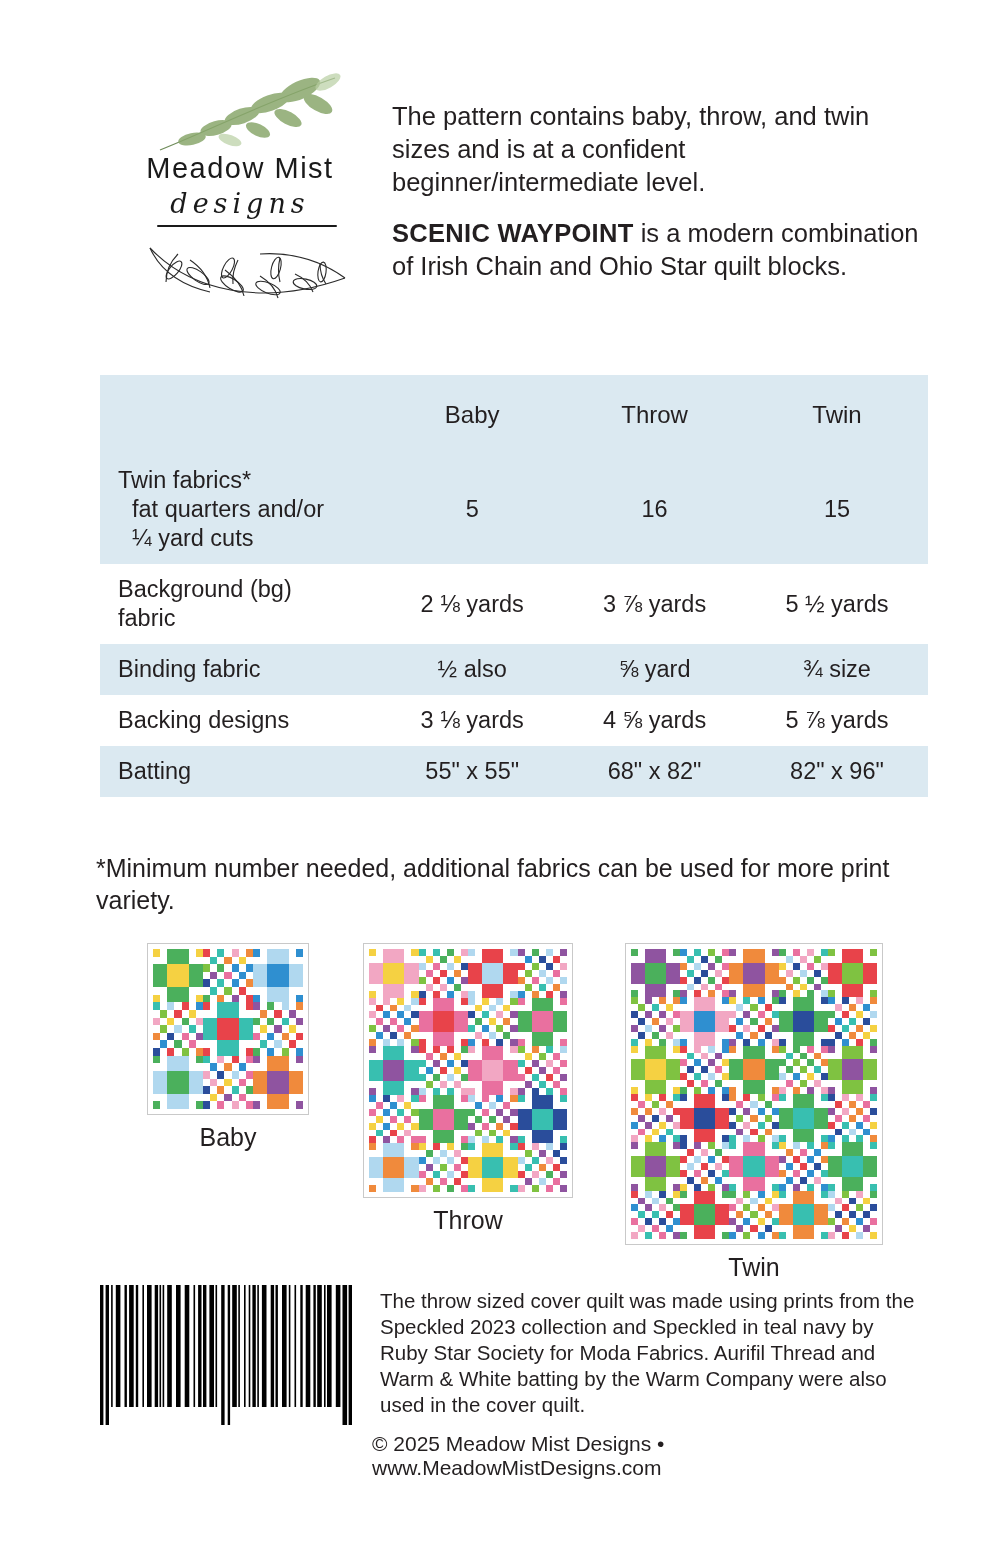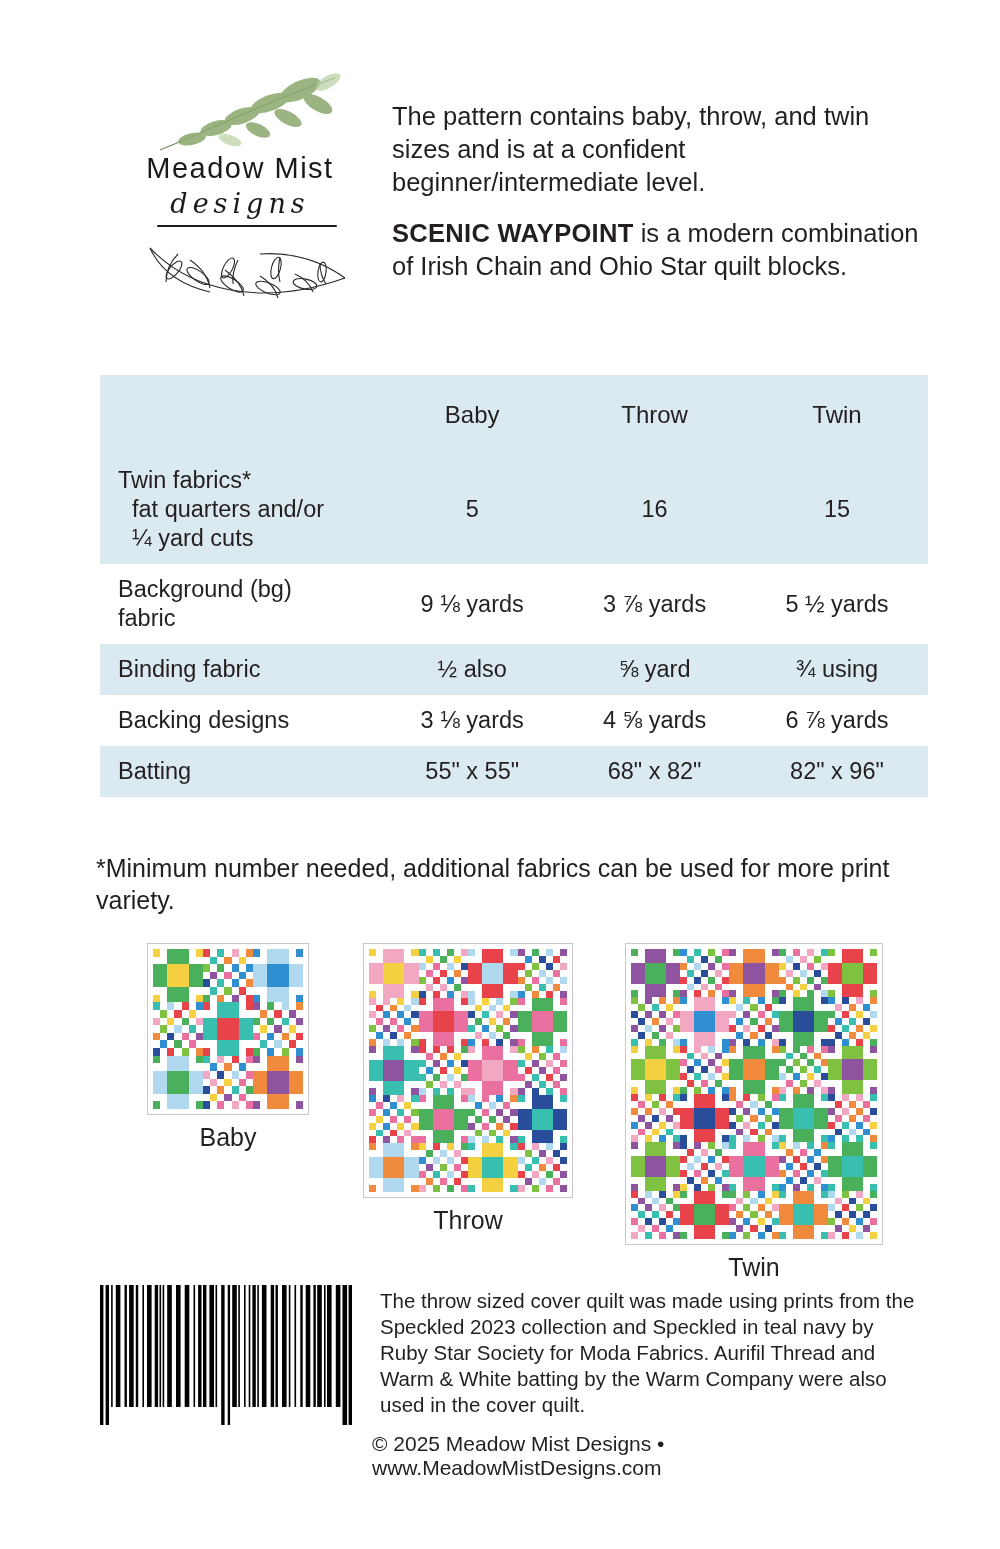--- a/index.html
+++ b/index.html
@@ -303,35 +303,35 @@
         </td>
         <td class="val">5</td>
         <td class="val">16</td>
         <td class="val">15</td>
       </tr>
       <tr class="plain">
         <td class="row-label">
           <span>Background (bg)</span>
           <span style="display:block">fabric</span>
         </td>
-        <td class="val">9 ⅛ yards</td>
+        <td class="val">2 ⅛ yards</td>
         <td class="val">3 ⅞ yards</td>
         <td class="val">5 ½ yards</td>
       </tr>
       <tr class="shade">
         <td class="row-label">Binding fabric</td>
         <td class="val">½ also</td>
         <td class="val">⅝ yard</td>
-        <td class="val">¾ using</td>
+        <td class="val">¾ size</td>
       </tr>
       <tr class="plain">
         <td class="row-label">Backing designs</td>
         <td class="val">3 ⅛ yards</td>
         <td class="val">4 ⅝ yards</td>
-        <td class="val">6 ⅞ yards</td>
+        <td class="val">5 ⅞ yards</td>
       </tr>
       <tr class="shade">
         <td class="row-label">Batting</td>
         <td class="val">55" x 55"</td>
         <td class="val">68" x 82"</td>
         <td class="val">82" x 96"</td>
       </tr>
     </tbody>
   </table>
 

